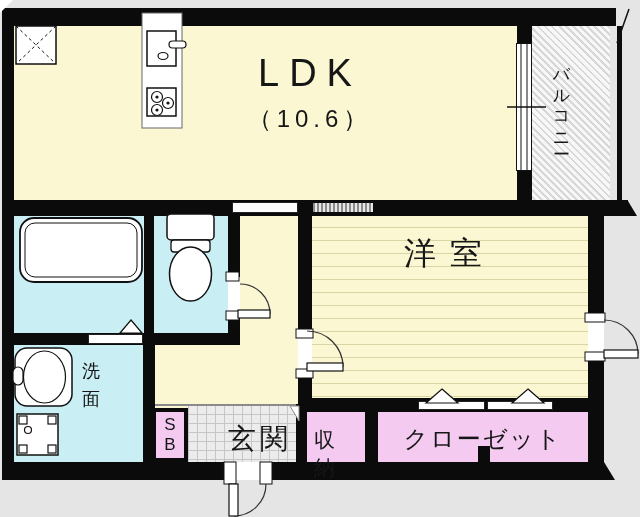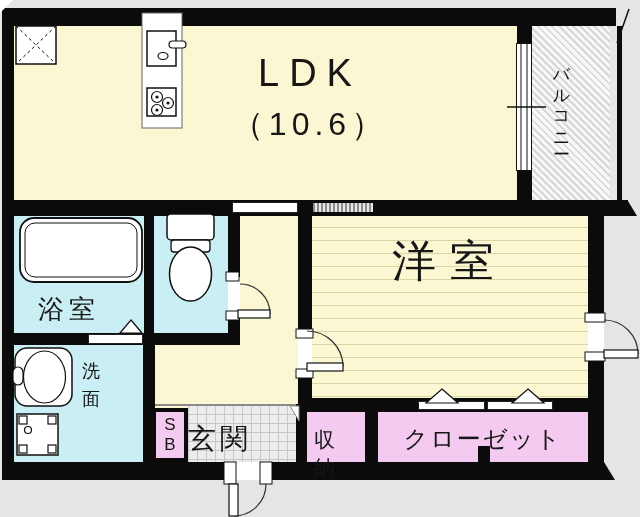--- a/index.html
+++ b/index.html
@@ -60,29 +60,29 @@
   .o-slide1{left:418px;top:401px;width:67px;height:9px;}
   .o-slide2{left:487px;top:401px;width:66px;height:9px;}
   .o-hall-line{left:155px;top:404px;width:141px;height:2px;background:#8a8a8a;z-index:3;position:absolute;}
   .o-window{left:516px;top:43px;width:16px;height:128px;border:1px solid #111;background:#fff;box-sizing:border-box;z-index:3;position:absolute;}
   
   .overlay{position:absolute;left:0;top:0;z-index:4;}
   
   .lbl{position:absolute;z-index:5;color:#161616;}
   .l-ldk{left:195px;top:52px;width:230px;text-align:center;}
   .l-ldk .name{font-size:38px;letter-spacing:10px;}
-  .l-ldk .size{font-size:32px;letter-spacing:5px;margin-top:8px;}
+  .l-ldk .size{font-size:24px;letter-spacing:5px;margin-top:8px;}
   .l-bed{left:350px;top:232px;width:200px;text-align:center;}
-  .l-bed .name{font-size:44px;letter-spacing:14px;}
+  .l-bed .name{font-size:32px;letter-spacing:14px;}
   .l-bed .size{font-size:35px;letter-spacing:3px;margin-top:6px;}
   .l-balc{left:550px;top:55px;writing-mode:vertical-rl;font-size:17px;letter-spacing:3px;}
   .l-bath{left:38px;top:292px;font-size:26px;letter-spacing:5px;}
   .l-wash{left:82px;top:358px;width:32px;font-size:18px;line-height:1.55;word-break:break-all;}
   .l-sb{left:159px;top:415px;width:22px;font-size:17px;line-height:1.2;word-break:break-all;text-align:center;}
-  .l-ent{left:188px;top:420px;width:104px;text-align:left;font-size:28px;letter-spacing:4px;}
+  .l-ent{left:188px;top:420px;width:104px;text-align:right;font-size:28px;letter-spacing:4px;}
   .l-sto{left:307px;top:426px;width:36px;text-align:center;font-size:21px;letter-spacing:1px;}
   .l-clo{left:385px;top:423px;width:196px;text-align:center;font-size:24px;letter-spacing:2px;}
 </style>
 </head>
 <body>
 
 <div class="plan">
 
   <div class="room rm-ldk"></div>
   <div class="room rm-hall-upper"></div>
@@ -225,20 +225,19 @@
   </svg>
 
   <div class="lbl l-ldk">
     <div class="name">LDK</div>
     <div class="size">（10.6）</div>
   </div>
   <div class="lbl l-bed">
     <div class="name">洋室</div>
   </div>
   <div class="lbl l-balc">バルコニー</div>
-  <div class="lbl l-bath">浴室</div>
   <div class="lbl l-wash">洗面</div>
   <div class="lbl l-sb">SB</div>
   <div class="lbl l-ent">玄関</div>
   <div class="lbl l-sto">収納</div>
   <div class="lbl l-clo">クローゼット</div>
 
 </div>
 
 </body></html>

